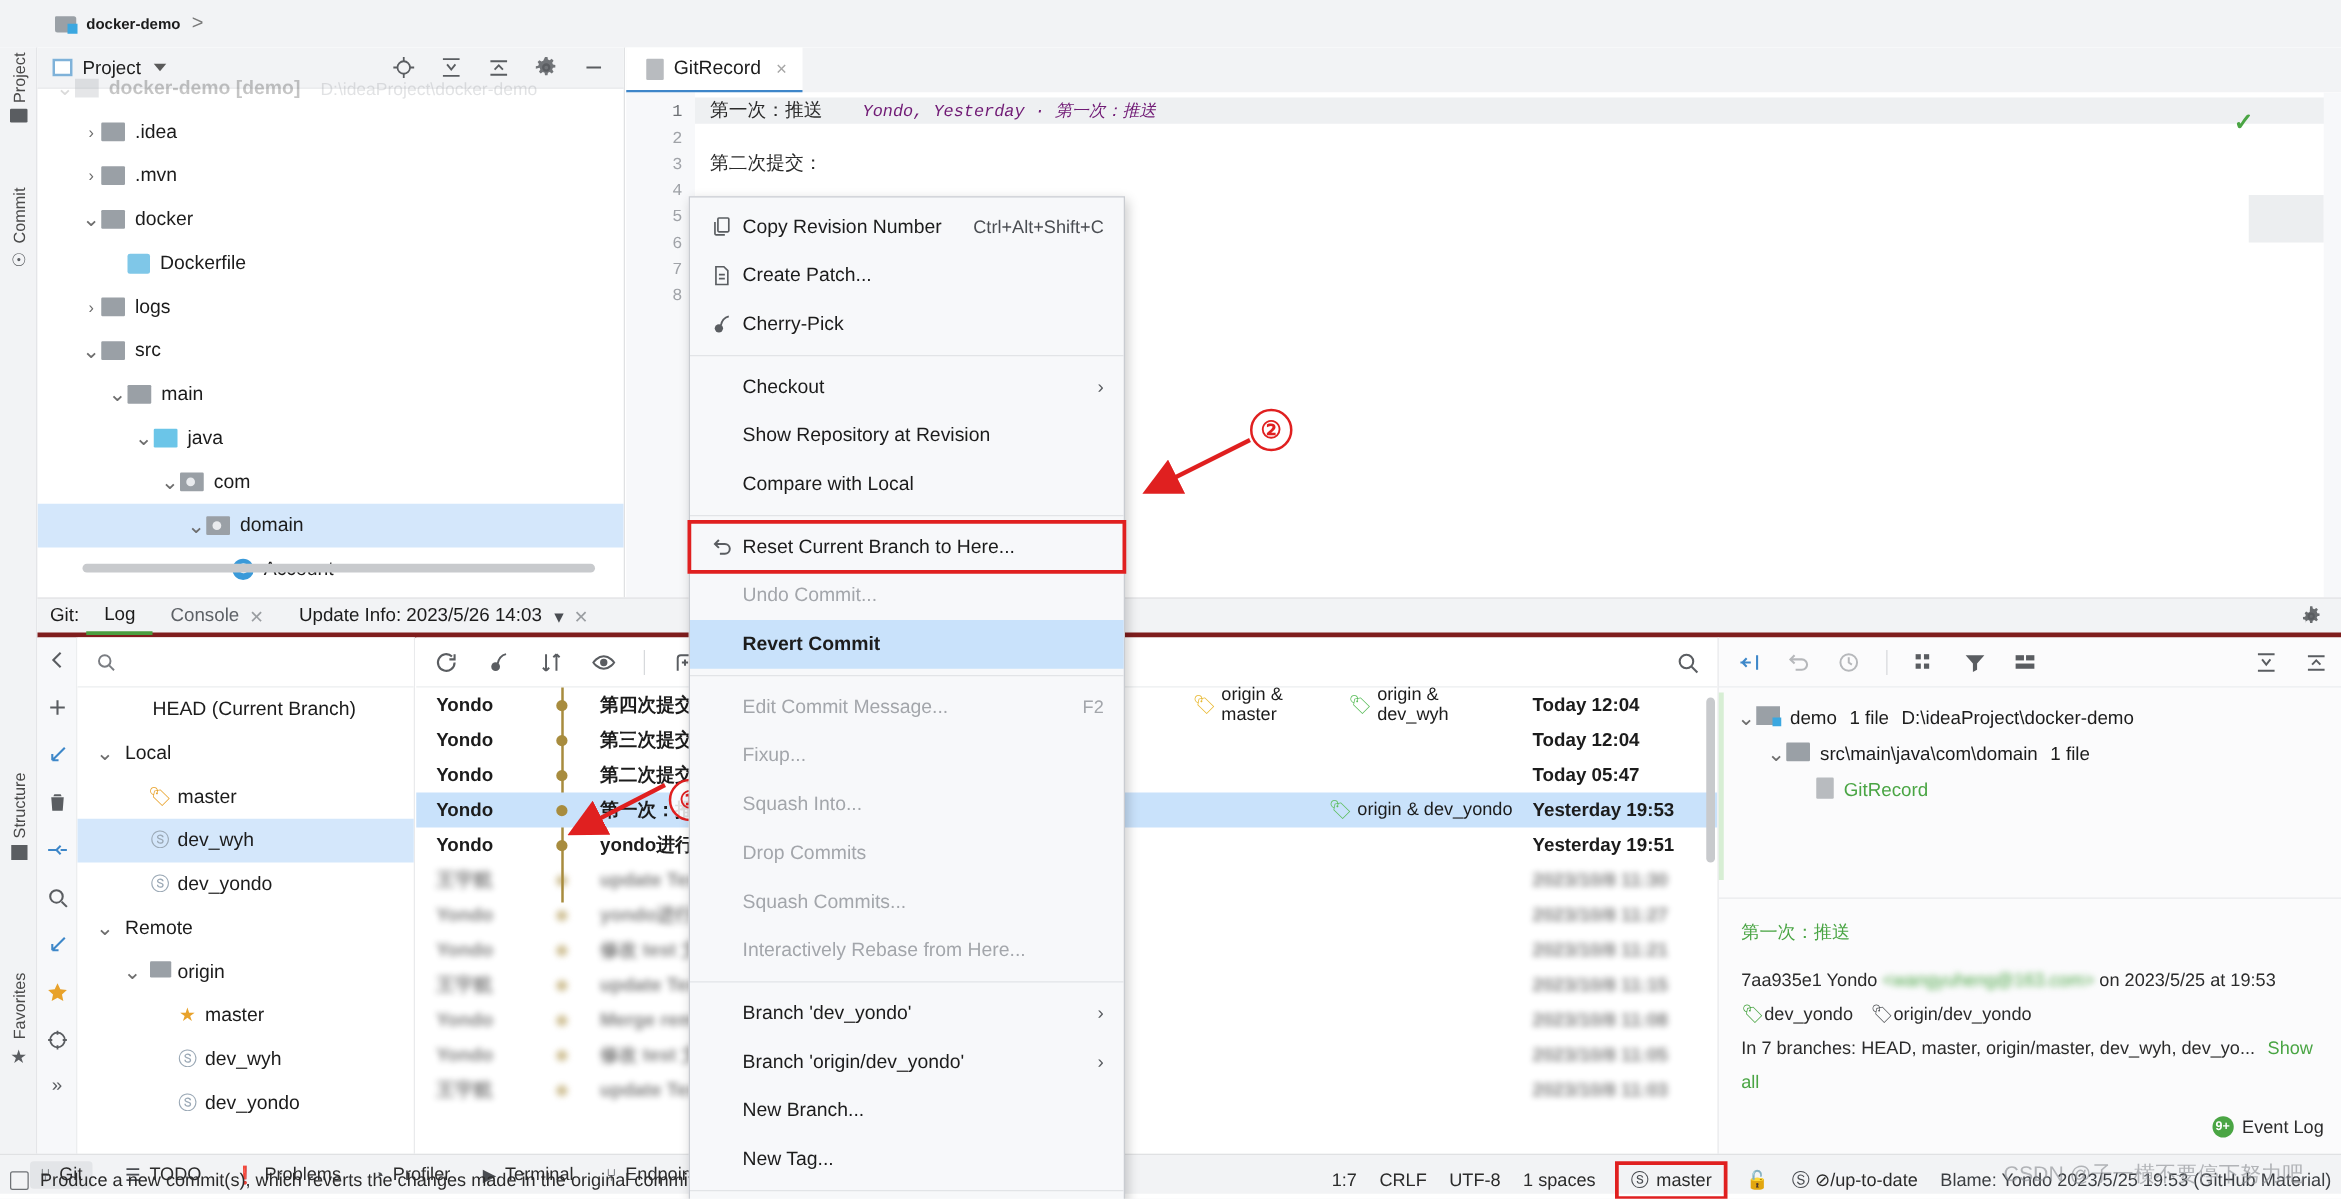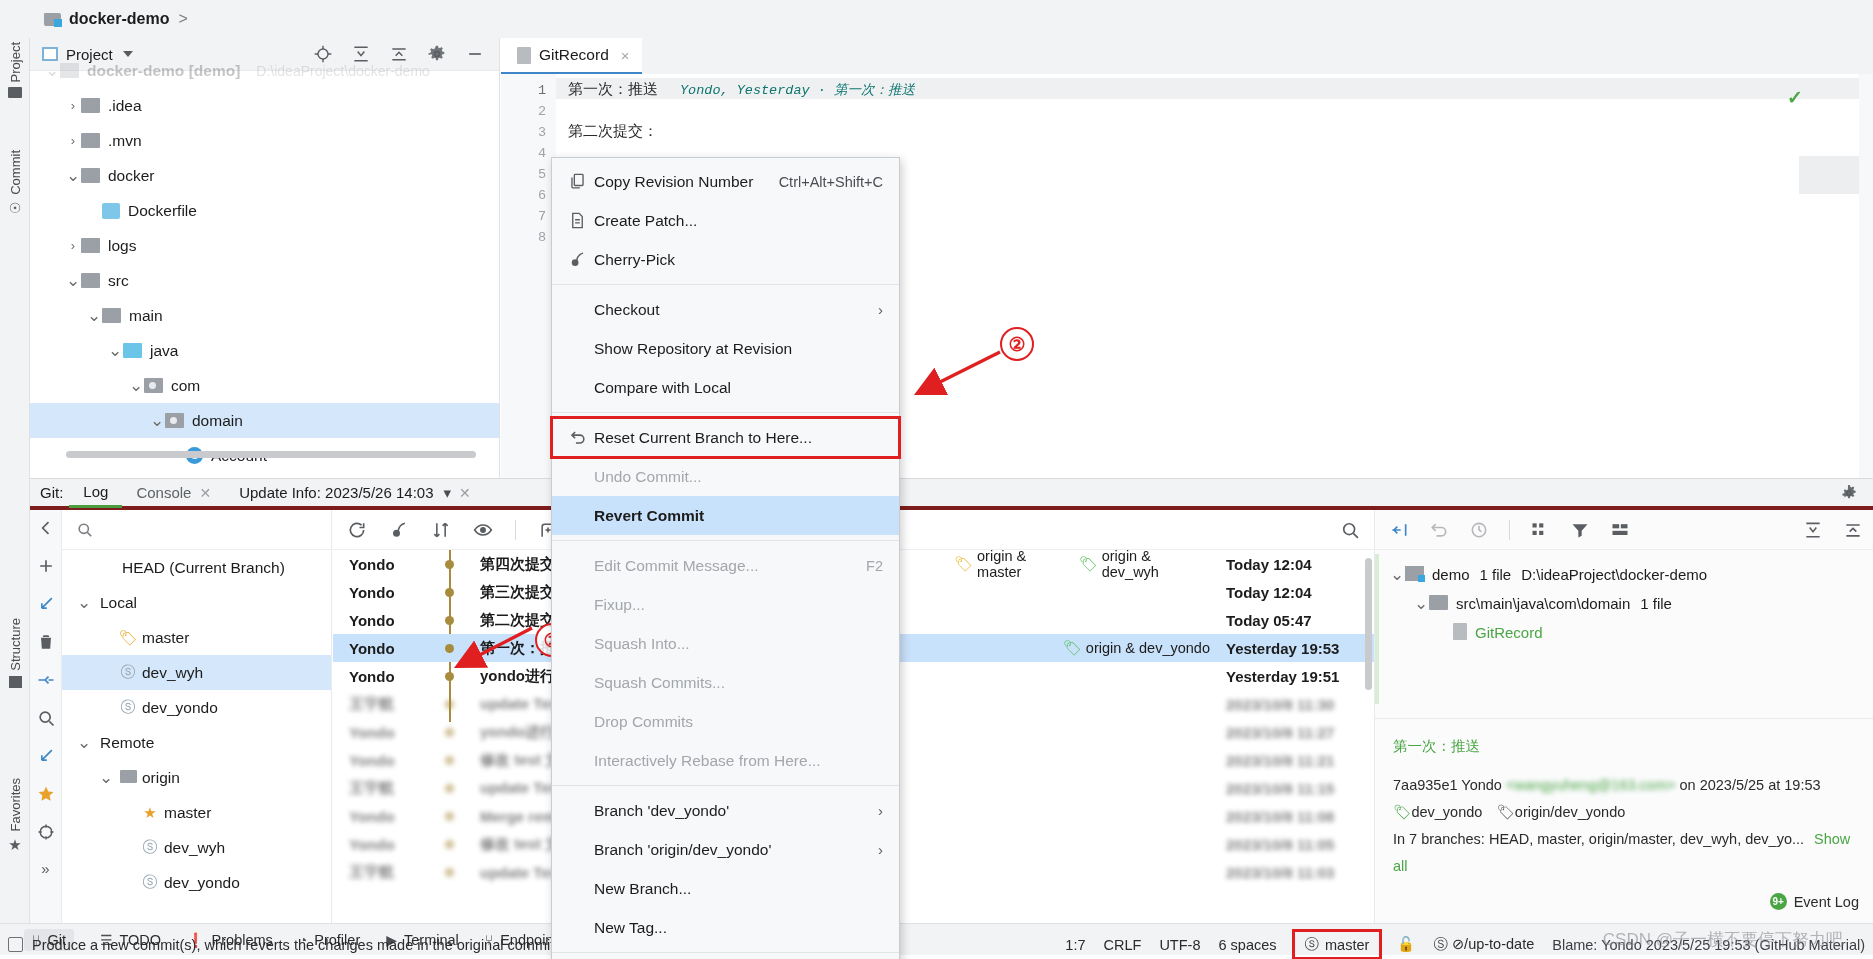--- a/index.html
+++ b/index.html
@@ -6,21 +6,21 @@
   html,body {
     width:1873px; height:959px; overflow:hidden;
     font-family:"Liberation Sans", sans-serif;
     font-size:15px; color:#2b2b2b; background:#f7f8fa;
   }
   #root { position:relative; width:1873px; height:959px; background:#ffffff; }
 
   
   .topbar { position:absolute; left:0; top:0; width:1873px; height:38px;
             background:#f2f3f5; display:flex; align-items:center; padding-left:44px; }
-  .topbar .crumb { font-weight:bold; font-size:16px; color:#1c1c1c;text-align:right; }
+  .topbar .crumb { font-weight:bold; font-size:12px; color:#1c1c1c;text-align:right; }
   .topbar .sep { margin-left:9px; color:#7a7a7a; font-size:16px; }
   .folder-ico { width:17px; height:14px; position:relative; display:inline-block;
         margin-right:8px; vertical-align:middle; }
   .folder-ico:before { content:""; position:absolute; left:0; top:1px; width:17px; height:13px;
         background:#9aa0a6; border-radius:1px 2px 2px 2px; }
   .folder-ico.mod:after { content:""; position:absolute; right:-1px; bottom:-1px;
         width:8px; height:8px; background:#3ba7e0; }
 
   
   .leftstrip { position:absolute; left:0; top:38px; width:30px; height:885px;
@@ -62,22 +62,22 @@
   .tab { display:flex; align-items:center; gap:8px; padding:0 12px 0 16px; background:#ffffff;
          border-bottom:2px solid #3e86c9; font-size:15.5px; color:#1c1c1c; }
   .tab .x { color:#a6a6a6; font-size:15px; margin-left:4px; }
   .gutter { position:absolute; left:0; top:36px; width:55px; bottom:0; background:#f7f8fa;
             text-align:right; padding-right:10px; padding-top:6px; color:#a0a3a8; font-size:13.5px;
             font-family:"Liberation Mono", monospace; line-height:21px; }
   .codearea { position:absolute; left:55px; top:36px; right:0; bottom:0; background:#ffffff;
               padding-top:4px; }
   .codeline { height:21px; line-height:21px; padding-left:12px; font-size:15px; white-space:nowrap; }
   .codeline.ann { background:#eef0f2; }
-  .annot { color:#0f766e; font-style:italic; font-family:"Liberation Mono", monospace;
-           font-size:13.5px; margin-left:22px; }
+  .annot { color:#701a75; font-style:italic; font-family:"Liberation Mono", monospace;
+           font-size:13.5px; margin-left:32px; }
   .editor-rightbar { position:absolute; right:0; top:36px; width:14px; bottom:0; background:#f7f8fa; }
   .ok-check { position:absolute; right:70px; top:48px; color:#4aa544; font-size:19px; font-weight:bold; }
   .ed-right { position:absolute; left:1401px; top:36px; right:14px; bottom:0; background:#fbfbfc; }
   .ed-mini { position:absolute; right:14px; top:118px; width:60px; height:38px; background:#eceef0; }
 
   
   .ctxmenu { position:absolute; left:551px; top:157px; width:349px; background:#f7f8fa;
         border:1px solid #c9ccd1; box-shadow:2px 3px 9px rgba(0,0,0,.20); padding:4px 0 4px 0; z-index:50; }
   .mi { height:39px; display:flex; align-items:center; padding:0 16px 0 14px; font-size:15.5px;
         color:#1c1c1c; position:relative; white-space:nowrap; }
@@ -395,24 +395,24 @@
         <span class="mlbl">Edit Commit Message...</span>
         <span class="acc">F2</span>
       </div>
       <div class="mi dis noicon">
         <span class="mlbl">Fixup...</span>
       </div>
       <div class="mi dis noicon">
         <span class="mlbl">Squash Into...</span>
       </div>
       <div class="mi dis noicon">
+        <span class="mlbl">Drop Commits</span>
+      </div>
+      <div class="mi dis noicon">
         <span class="mlbl">Squash Commits...</span>
-      </div>
-      <div class="mi dis noicon">
-        <span class="mlbl">Drop Commits</span>
       </div>
       <div class="mi dis noicon">
         <span class="mlbl">Interactively Rebase from Here...</span>
       </div>
       <div class="msep"></div>
       <div class="mi noicon">
         <span class="mlbl">Branch 'dev_yondo'</span>
         <span class="sub">›</span>
       </div>
       <div class="mi noicon">
@@ -855,21 +855,21 @@
 
   <div class="statusbar">
     <div class="sb-left">
       <span style="width:15px;height:15px;border:1.6px solid #6e7175;border-radius:2px;display:inline-block;"></span>
       <span>Produce a new commit(s), which reverts the changes made in the original commit</span>
     </div>
     <div class="sb-right">
       <span>1:7</span>
       <span>CRLF</span>
       <span>UTF-8</span>
-      <span>6 spaces</span>
+      <span>1 spaces</span>
       <span class="bx">
         <span style="color:#4a4d52;">ⓢ</span>
         <span>master</span>
       </span>
       <span>🔓</span>
       <span>
         <span style="color:#4a4d52;">Ⓢ</span>
         <span>⊘/up-to-date</span>
       </span>
       <span style="color:#3b3e42;">Blame: Yondo 2023/5/25 19:53 (GitHub Material)</span>

